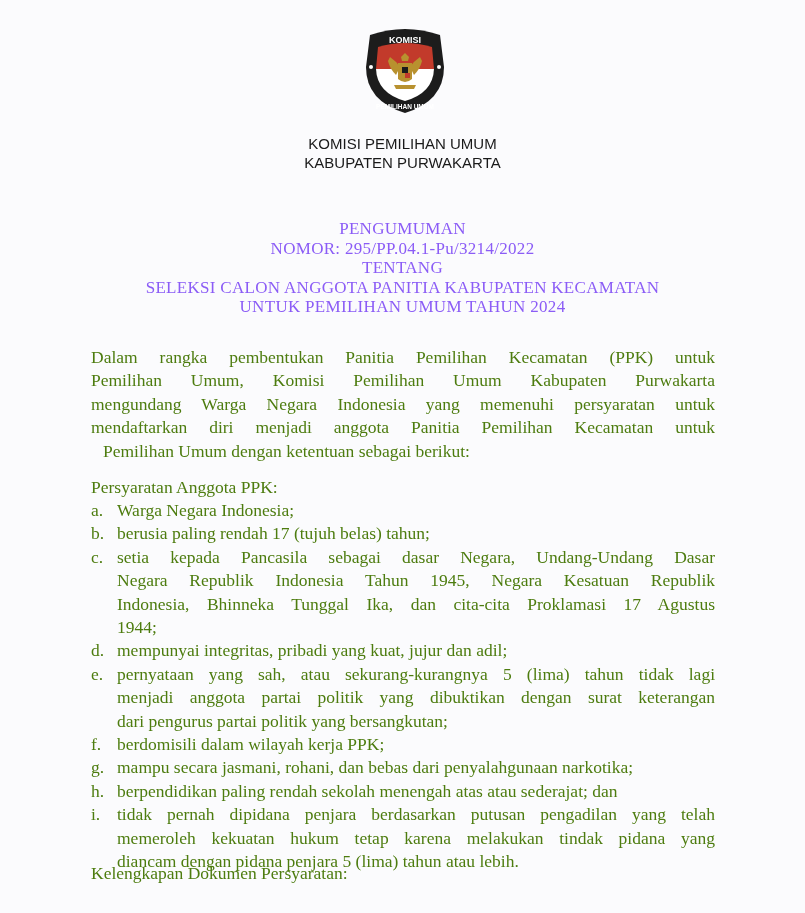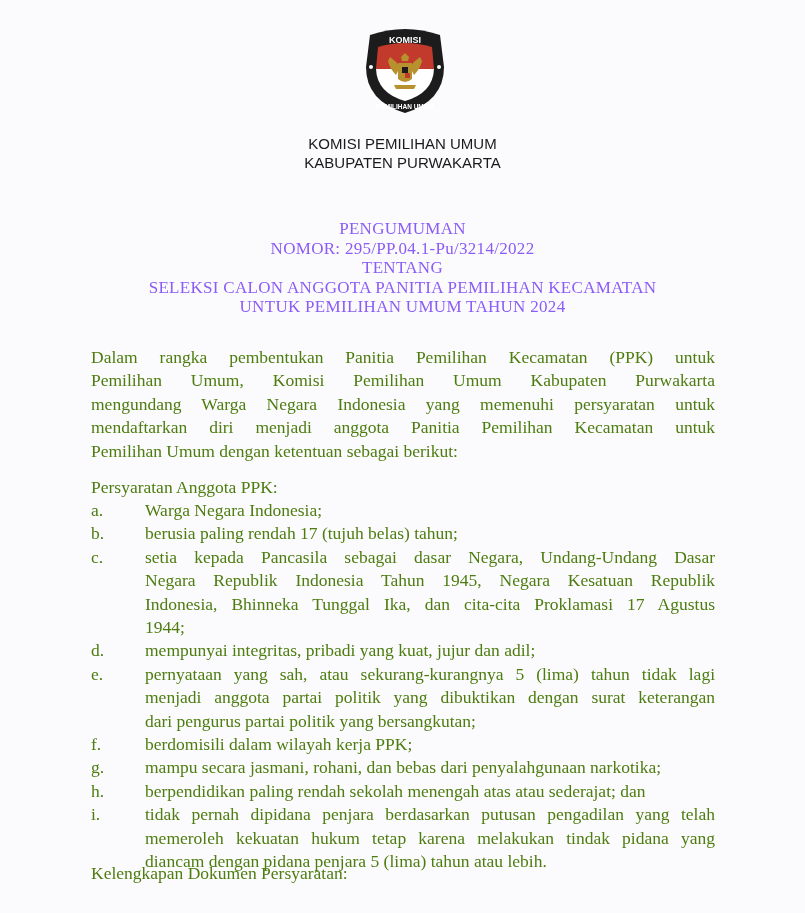--- a/index.html
+++ b/index.html
@@ -25,26 +25,26 @@
       letter-spacing: 0.3px; top: 219px; color: #8b5cf6;
     }
     .title div { white-space: nowrap; }
     .body-text {
       position: absolute; left: 91px; width: 624px;
       font-family: "Liberation Serif", serif; font-size: 17.5px; line-height: 23.4px;
       color: #4d7c0f;
     }
     .intro { top: 346px; text-align: justify; }
     .intro .line { display: block; text-align: justify; text-align-last: justify; white-space: nowrap; }
-    .intro .line.last { text-align-last: left; }
+    .intro .line.last { text-align-last: left; margin-left: 12px; }
     .req-heading { top: 476px; }
     .req-list { top: 499px; margin: 0; padding: 0; list-style: none; }
     .req-item { display: flex; }
     .req-letter { width: 26px; flex: 0 0 26px; }
-    .req-text { flex: 1; margin-left: 28px; }
+    .req-text { flex: 1; }
     .req-text .line { display: block; text-align: justify; text-align-last: justify; white-space: nowrap; }
     .req-text .line.last { text-align-last: left; }
     .docs-heading { top: 862px; }
   </style>
 </head>
 <body>
 
 <div class="logo">
   <svg width="90" height="88" viewBox="0 0 90 88">
     <path d="M10 8 Q45 -4 80 8 L84 40 Q84 74 45 86 Q6 74 6 40 Z" fill="#1c1c1c"></path>
@@ -66,21 +66,21 @@
   </svg>
 </div>
 
 <div class="org l1">KOMISI PEMILIHAN UMUM</div>
 <div class="org l2">KABUPATEN PURWAKARTA</div>
 
 <div class="title">
   <div>PENGUMUMAN</div>
   <div>NOMOR: 295/PP.04.1-Pu/3214/2022</div>
   <div>TENTANG</div>
-  <div>SELEKSI CALON ANGGOTA PANITIA PEMILIHAN KECAMATAN</div>
+  <div>SELEKSI CALON ANGGOTA PANITIA KABUPATEN KECAMATAN</div>
   <div>UNTUK PEMILIHAN UMUM TAHUN 2024</div>
 </div>
 
 <div class="body-text intro">
   <span class="line">Dalam rangka pembentukan Panitia Pemilihan Kecamatan (PPK) untuk</span>
   <span class="line">Pemilihan Umum, Komisi Pemilihan Umum Kabupaten Purwakarta</span>
   <span class="line">mengundang Warga Negara Indonesia yang memenuhi persyaratan untuk</span>
   <span class="line">mendaftarkan diri menjadi anggota Panitia Pemilihan Kecamatan untuk</span>
   <span class="line last">Pemilihan Umum dengan ketentuan sebagai berikut:</span>
 </div>

